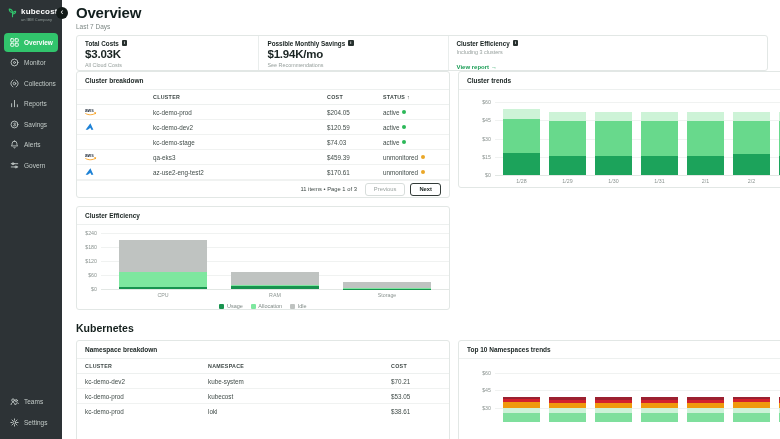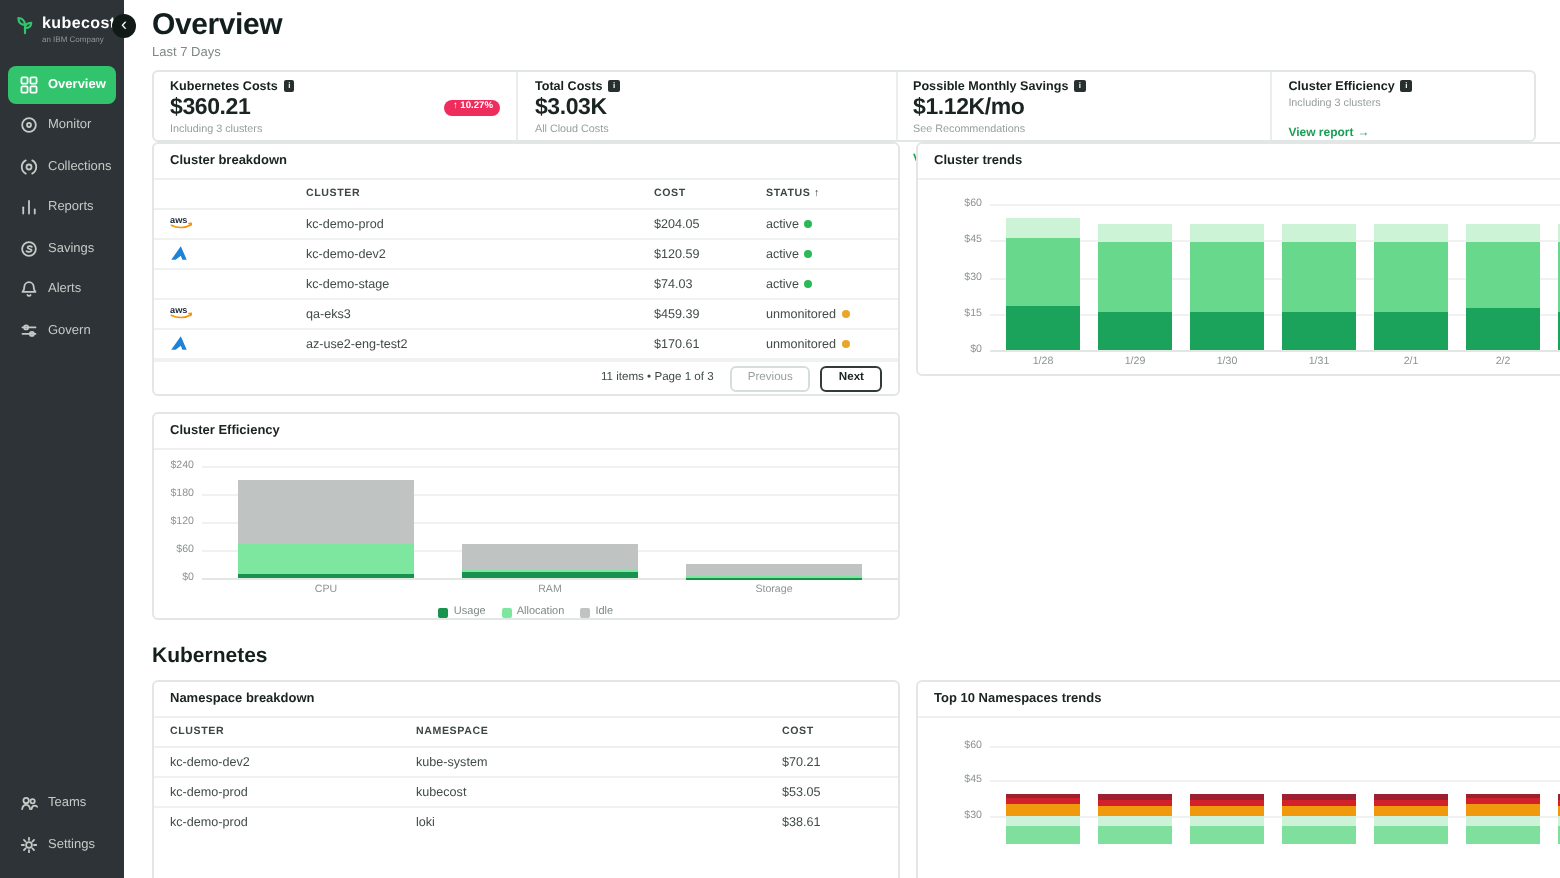--- a/index.html
+++ b/index.html
@@ -212,55 +212,40 @@
     <span>‹</span>
   </div>
 
   <div class="main">
     <div class="page-title">Overview</div>
     <div class="page-subtitle">Last 7 Days</div>
 
     <div class="cards-row" id="cards-row">
         <div class="scard">
     <div class="scard-top">
-      <span class="scard-label">Kubernetes Costs</span>
-      <span class="info-icon">i</span>
-    </div>
-    <div class="scard-valrow">
-      <span class="scard-value">$360.21</span>
-      <span class="badge">↑ 10.27%</span>
-    </div>
-    <div class="scard-sub">Including 3 clusters</div>
-    <div class="view-link">
-      <span class="vl-t">View report</span>
-            <span>→</span>
-    </div>
-  </div>
-        <div class="scard">
-    <div class="scard-top">
       <span class="scard-label">Total Costs</span>
       <span class="info-icon">i</span>
     </div>
     <div class="scard-valrow">
       <span class="scard-value">$3.03K</span>
 
     </div>
     <div class="scard-sub">All Cloud Costs</div>
     <div class="view-link">
       <span class="vl-t">View report</span>
             <span>→</span>
     </div>
   </div>
         <div class="scard">
     <div class="scard-top">
       <span class="scard-label">Possible Monthly Savings</span>
       <span class="info-icon">i</span>
     </div>
     <div class="scard-valrow">
-      <span class="scard-value">$1.12K/mo</span>
+      <span class="scard-value">$1.94K/mo</span>
 
     </div>
     <div class="scard-sub">See Recommendations</div>
     <div class="view-link">
       <span class="vl-t">View report</span>
             <span>→</span>
     </div>
   </div>
         <div class="scard">
     <div class="scard-top">

